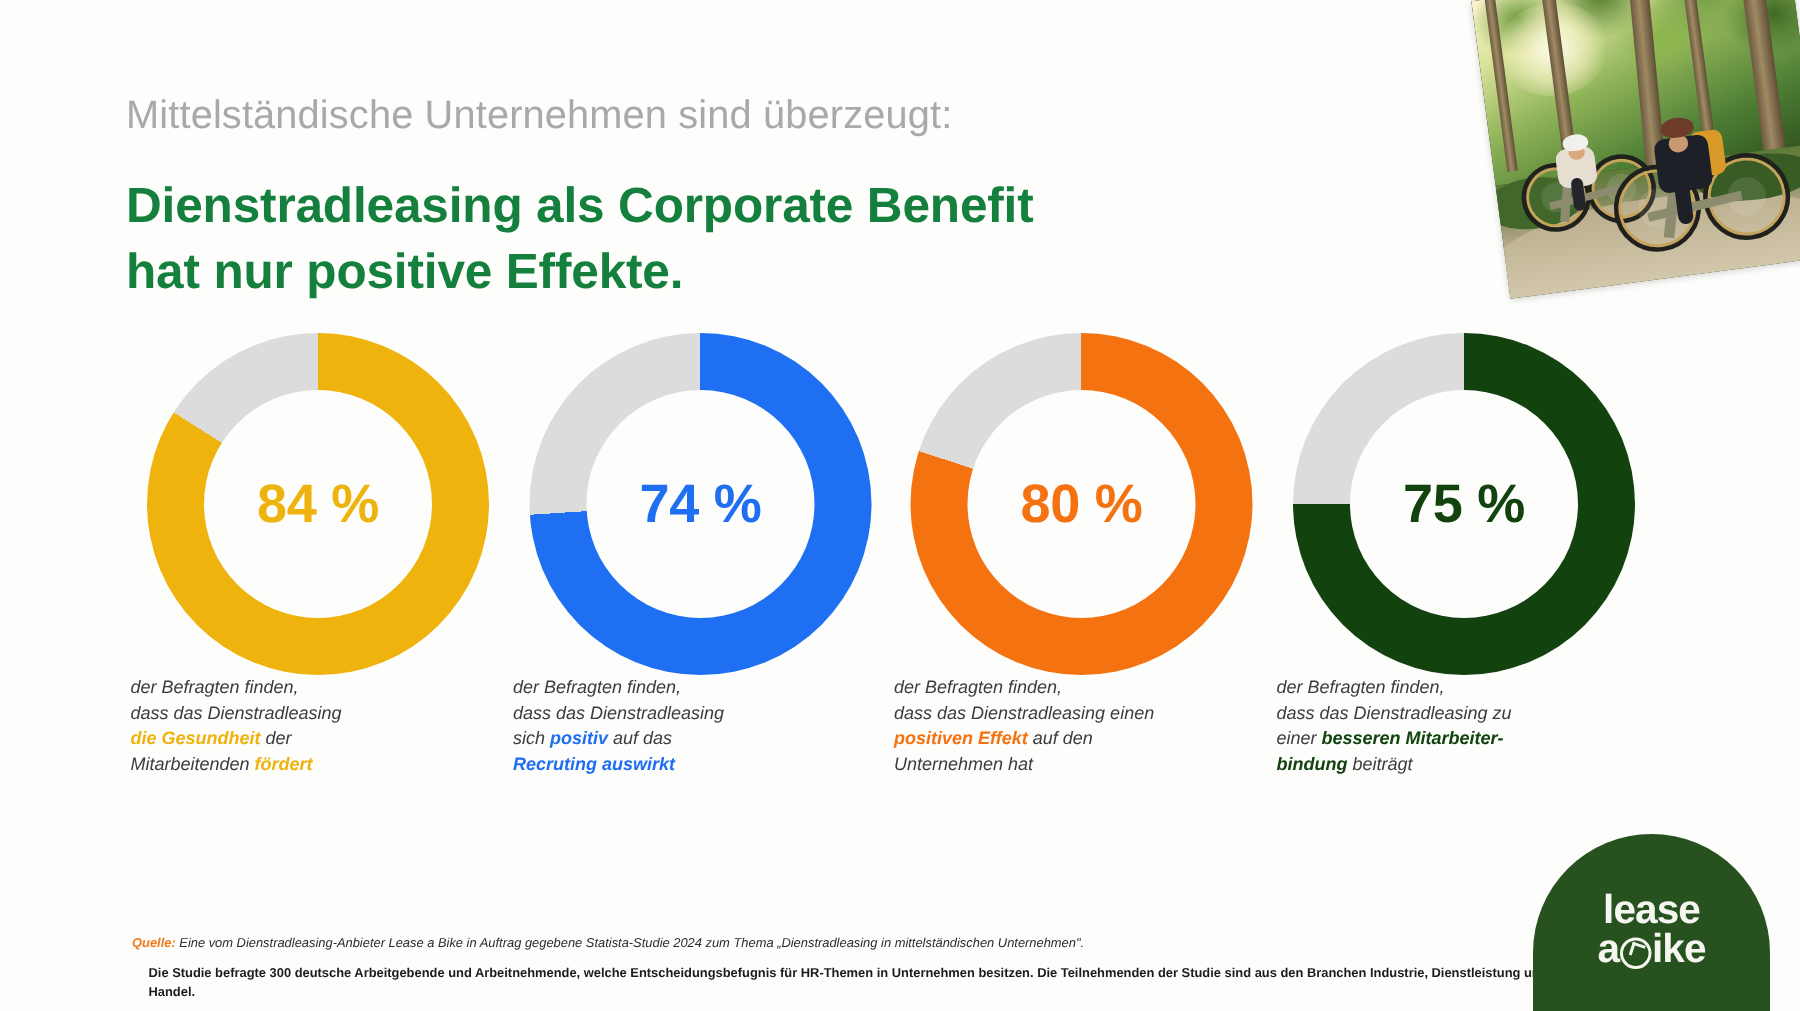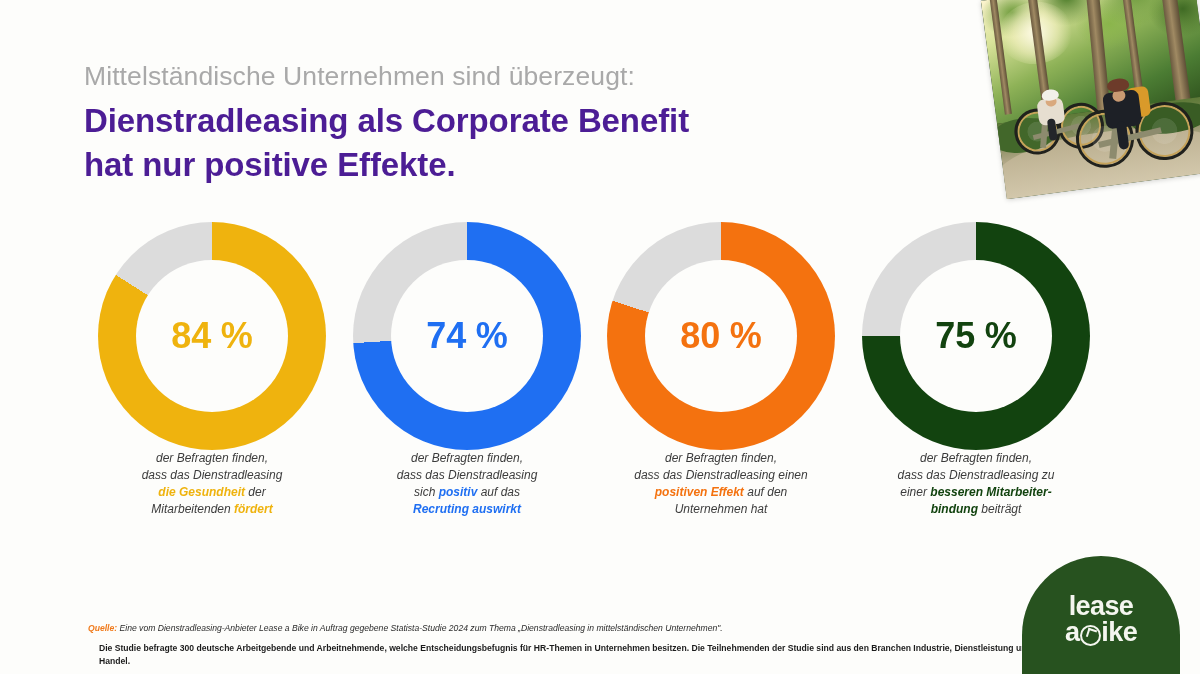--- a/index.html
+++ b/index.html
@@ -11,21 +11,21 @@
   }
   .stage{position:absolute;inset:0;}
 
   
   .header{position:absolute;left:84px;top:60px;width:760px;}
   .subtitle{
     font-size:26.5px;color:#A9A9A9;font-weight:400;
     letter-spacing:.1px;line-height:1.25;white-space:nowrap;
   }
   .headline{
-    margin-top:6px;font-size:33px;font-weight:700;color:#4c1d95;
+    margin-top:22px;font-size:33px;font-weight:700;color:#15803d;
     line-height:1.32;letter-spacing:-.1px;
   }
   .headline div{white-space:nowrap;}
 
   
   .photo-wrap{
     position:absolute;left:993px;top:-14px;width:214px;height:200px;
     transform:rotate(-7.5deg);
     box-shadow:0 1px 5px rgba(0,0,0,.18);
     overflow:hidden;background:#2e4a23;
@@ -78,21 +78,21 @@
   .c2 .f1{left:22px;bottom:30px;width:64px;height:6px;transform:rotate(-6deg);}
   .c2 .f2{left:34px;bottom:14px;width:7px;height:30px;transform:rotate(13deg);}
   .c2 .bod{left:32px;bottom:44px;width:36px;height:36px;background:#1d2026;}
   .c2 .pack{left:56px;bottom:52px;width:22px;height:30px;background:#d99a2a;border-radius:6px;}
   .c2 .leg{left:42px;bottom:22px;width:10px;height:28px;background:#1d2026;border-radius:5px;}
   .c2 .hel{left:38px;bottom:80px;width:22px;height:13px;background:#6d3b2a;}
   .c2 .head{position:absolute;left:42px;bottom:70px;width:13px;height:12px;border-radius:50%;background:#c99a72;}
 
   
   .donuts{position:absolute;left:0;top:222px;width:1200px;}
-  .stat{position:absolute;top:0;width:258px;text-align:center;}
+  .stat{position:absolute;top:0;width:258px;text-align:left;}
   .s0{left:83px;} .s1{left:338px;} .s2{left:592px;} .s3{left:847px;}
   .ring-wrap{position:relative;width:228px;height:228px;margin:0 auto;}
   .ring{width:228px;height:228px;border-radius:50%;}
   .ring-hole{
     position:absolute;left:50%;top:50%;transform:translate(-50%,-50%);
     width:152px;height:152px;border-radius:50%;background:#FDFDFB;
     display:flex;align-items:center;justify-content:center;
   }
   .pct{font-size:36px;font-weight:700;letter-spacing:-.2px;}
   .caption{

